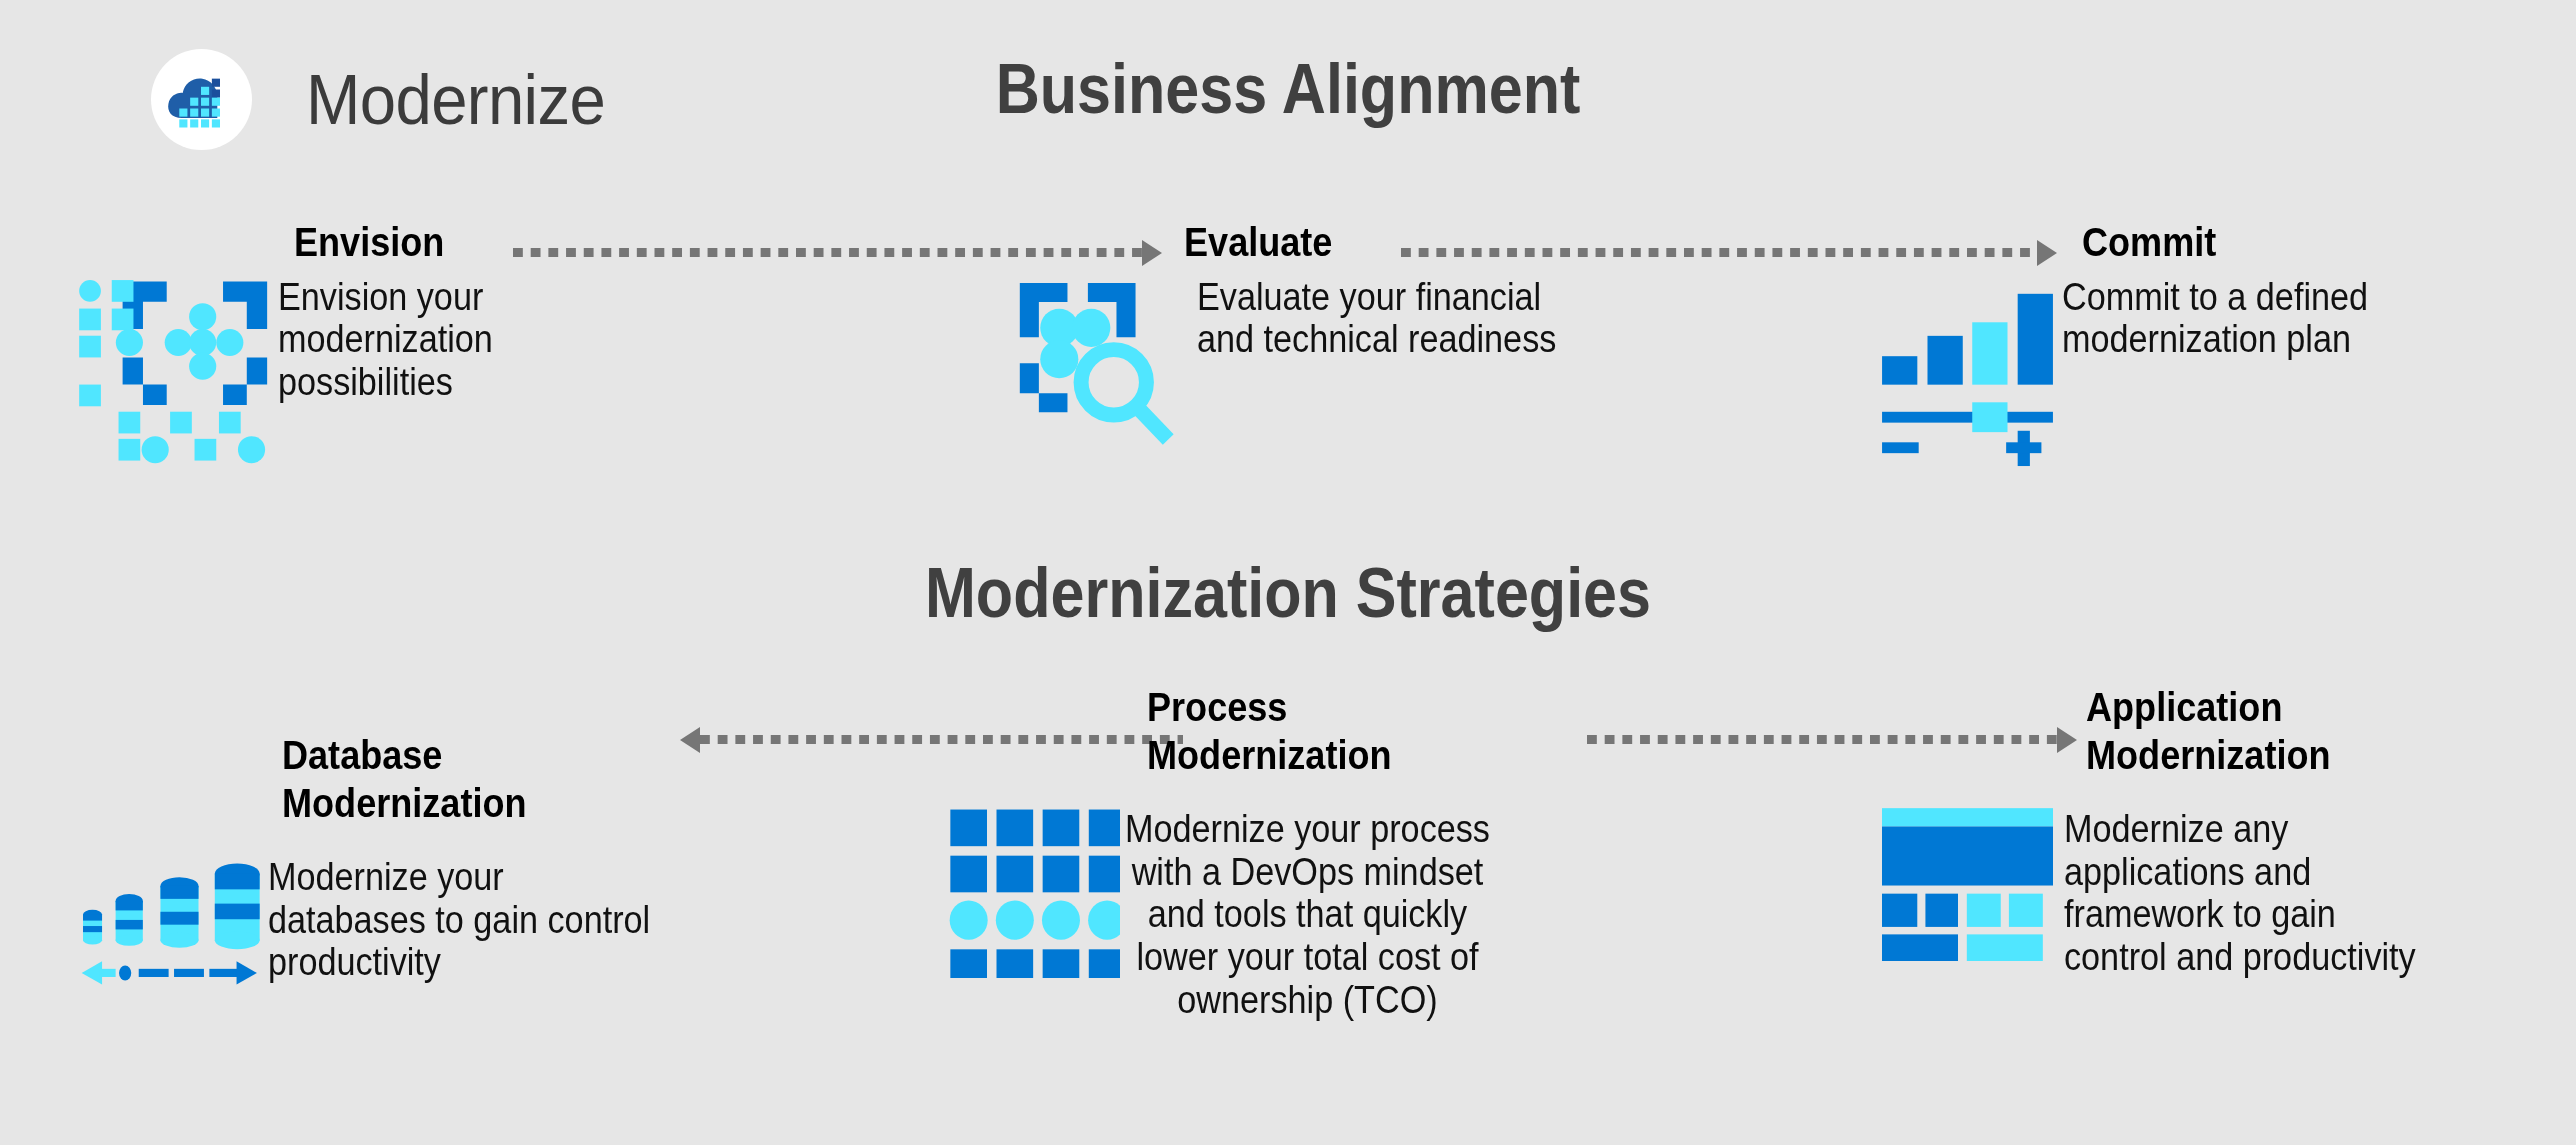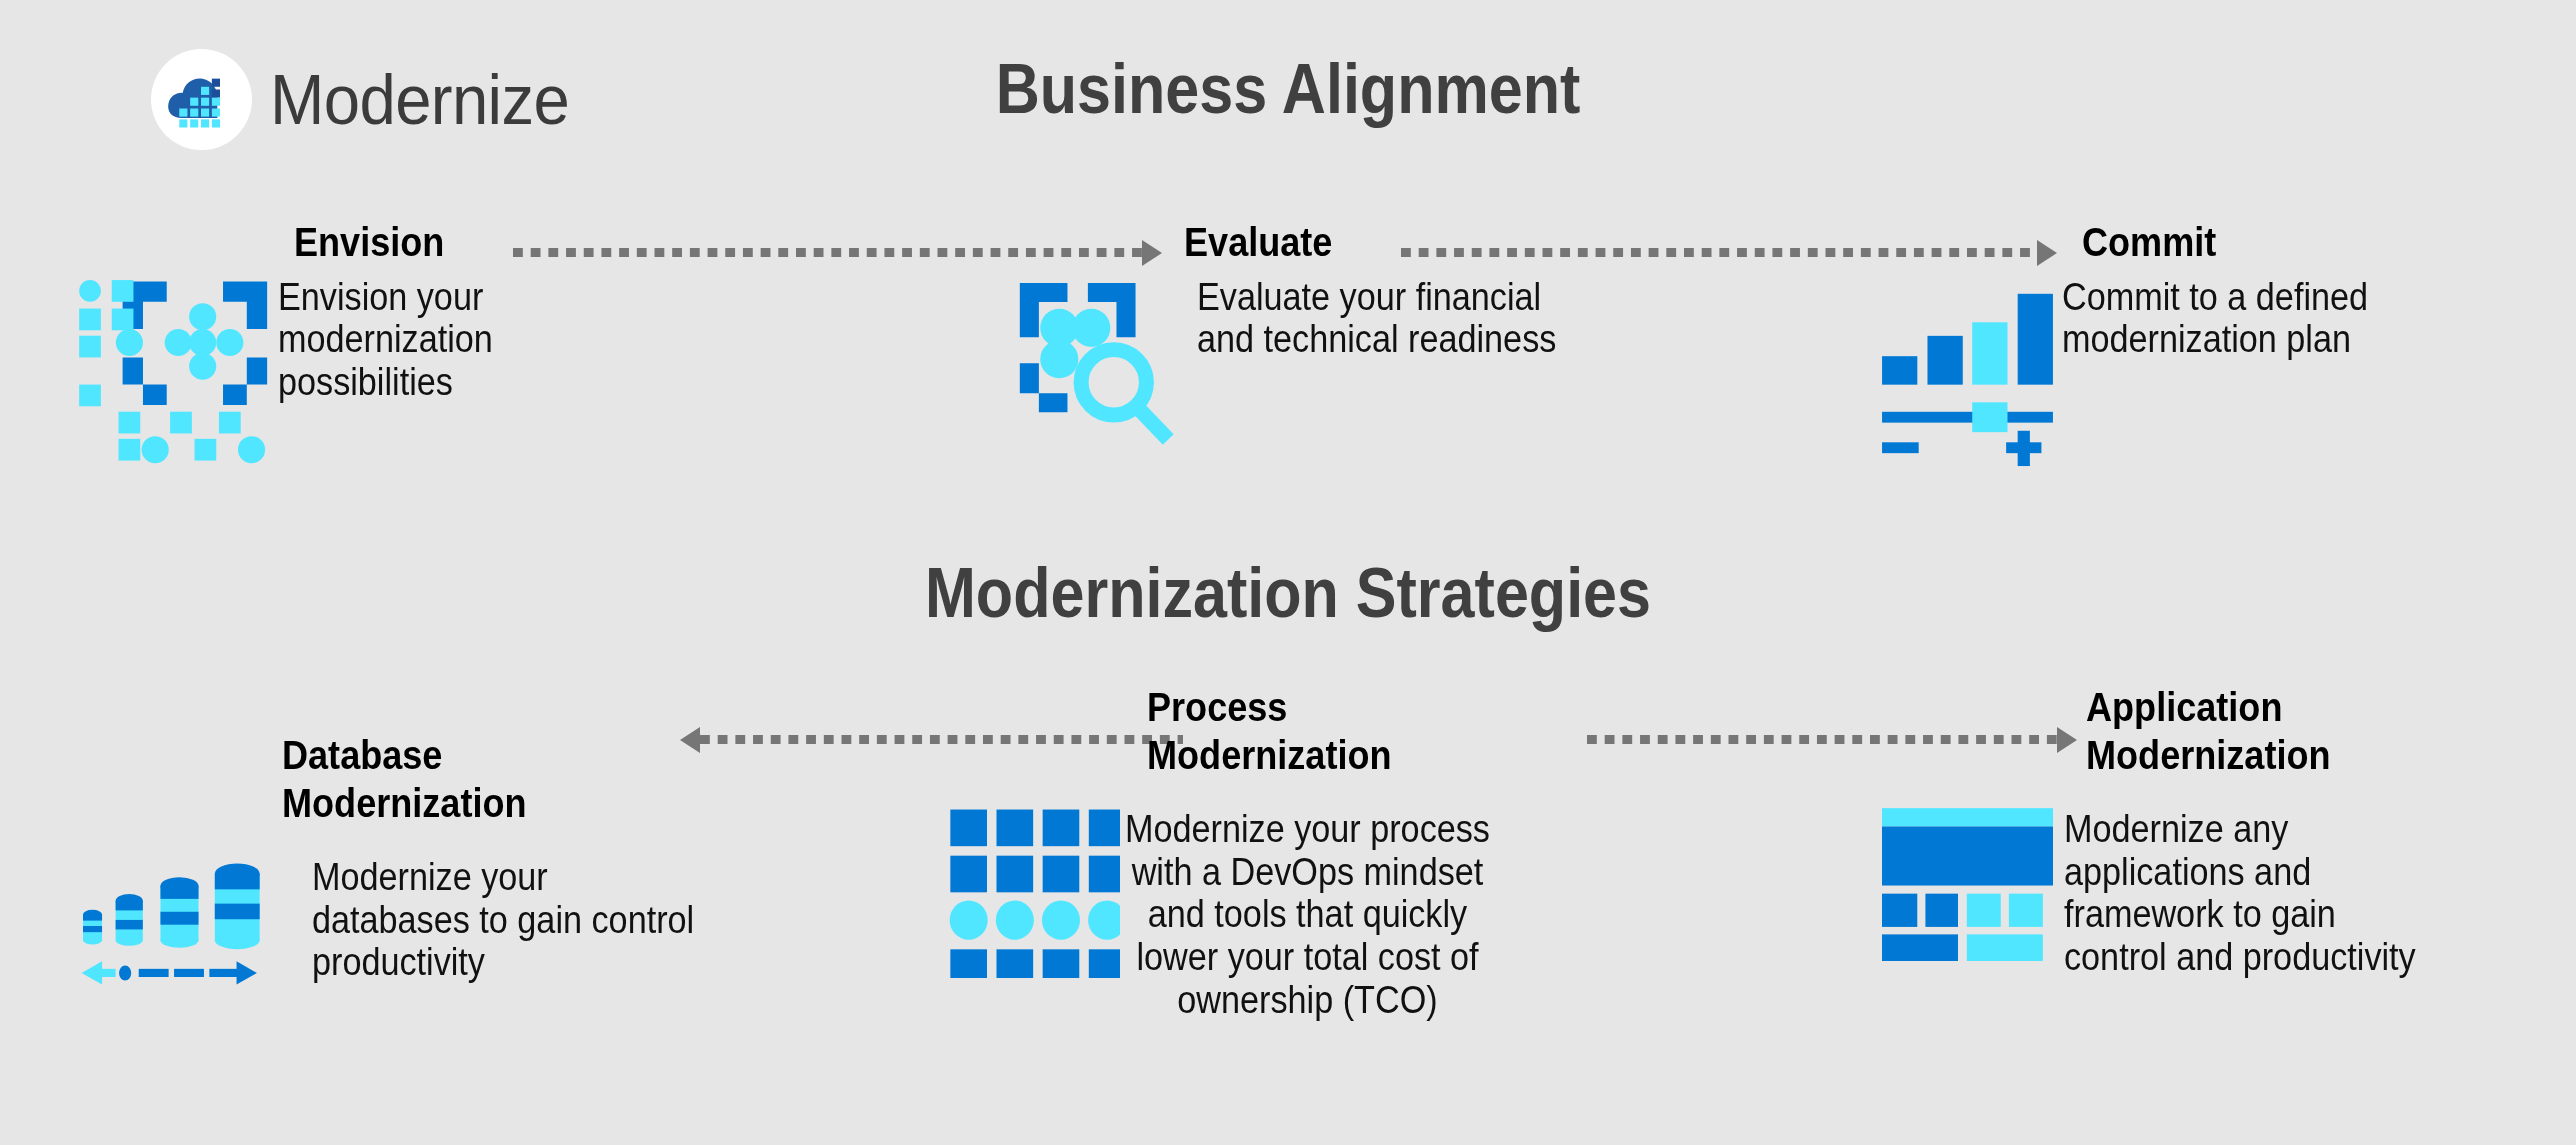--- a/index.html
+++ b/index.html
@@ -5,21 +5,21 @@
   * { box-sizing: border-box; margin: 0; padding: 0; }
   html, body {
     width: 2576px; height: 1146px;
     background: #e6e6e6;
     font-family: "Liberation Sans", "DejaVu Sans", sans-serif;
     overflow: hidden;
   }
   .canvas { position: relative; width: 2576px; height: 1146px; background: #e6e6e6; }
 
   
-  .logo-wrap { position: absolute; left: 151px; top: 49px; display: flex; align-items: center; }
+  .logo-wrap { position: absolute; left: 151px; top: 49px; display: flex; align-items: center; gap: 36px; }
   .logo-badge {
     width: 101px; height: 101px; border-radius: 50%;
     background: #ffffff; position: relative; flex: none;
   }
   .logo-badge svg { position: absolute; left: 12.2px; top: 12.2px; }
   .logo-text {
     margin-left: 17.7px; font-size: 71px; color: #3b3b3b;
     font-family: "Liberation Sans Narrow", "Liberation Sans", sans-serif;
     font-weight: 400; letter-spacing: -0.7px; line-height: 1;
     transform: scaleX(0.92); transform-origin: left center;
@@ -198,21 +198,21 @@
     <div class="dots r"></div>
   </div>
   <div class="connector" style="left:1587px; top:726px; width:490px;">
     <div class="dots r"></div>
     <div class="head-r"></div>
   </div>
 
   <div class="card" style="left:282px; top:683px; width:585px;margin-top:48px;">
     <div class="card-head">Database
 Modernization</div>
-    <div class="card-body" style="margin-top:28.6px;gap:44px;">
+    <div class="card-body" style="margin-top:28.6px;">
       <div class="icon-slot" style="width:204px; margin-left:-218px;">
         <svg width="197" height="136" viewBox="0 0 290 200" aria-hidden="true">
 
           <g>
             <rect x="28" y="86" width="28" height="38" fill="#50E6FF"></rect>
             <ellipse cx="42" cy="124" rx="14" ry="6" fill="#50E6FF"></ellipse>
             <ellipse cx="42" cy="86" rx="14" ry="7" fill="#0078D4"></ellipse>
             <rect x="28" y="86" width="28" height="9" fill="#0078D4"></rect>
             <rect x="28" y="103" width="28" height="9" fill="#0078D4"></rect>
           </g>

